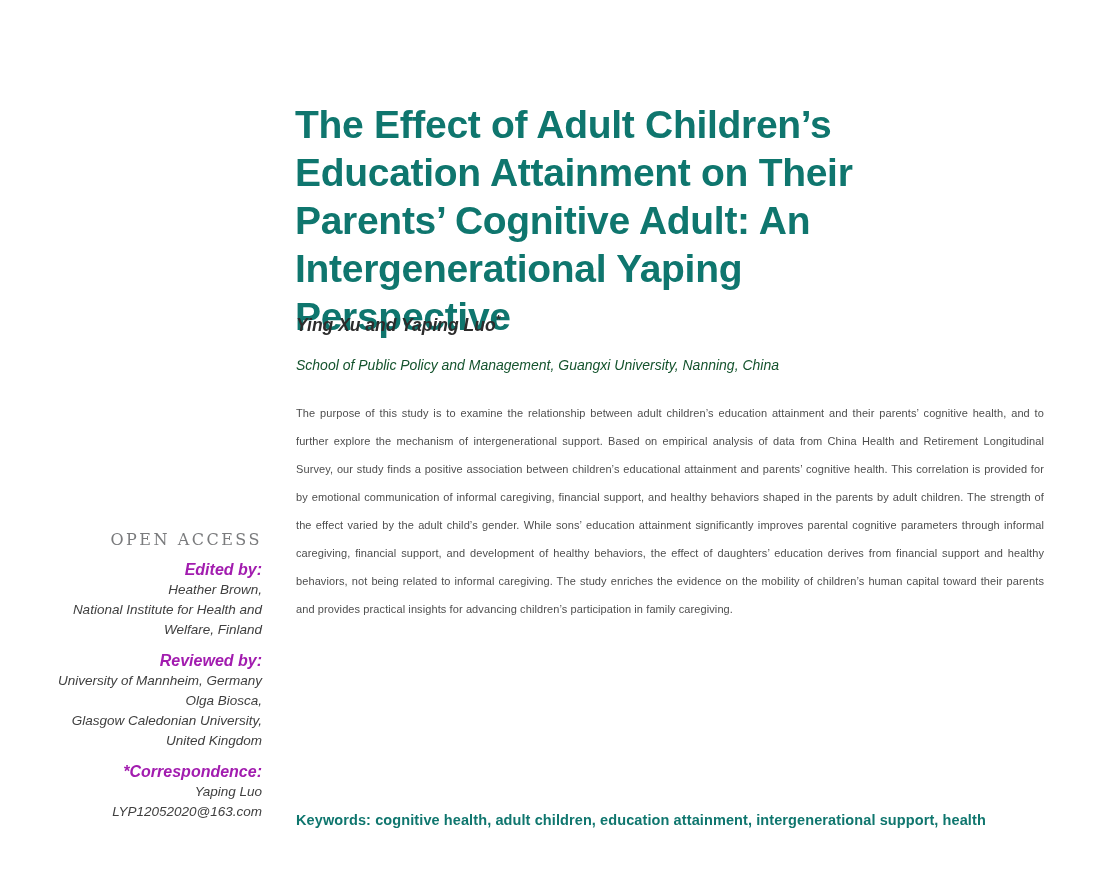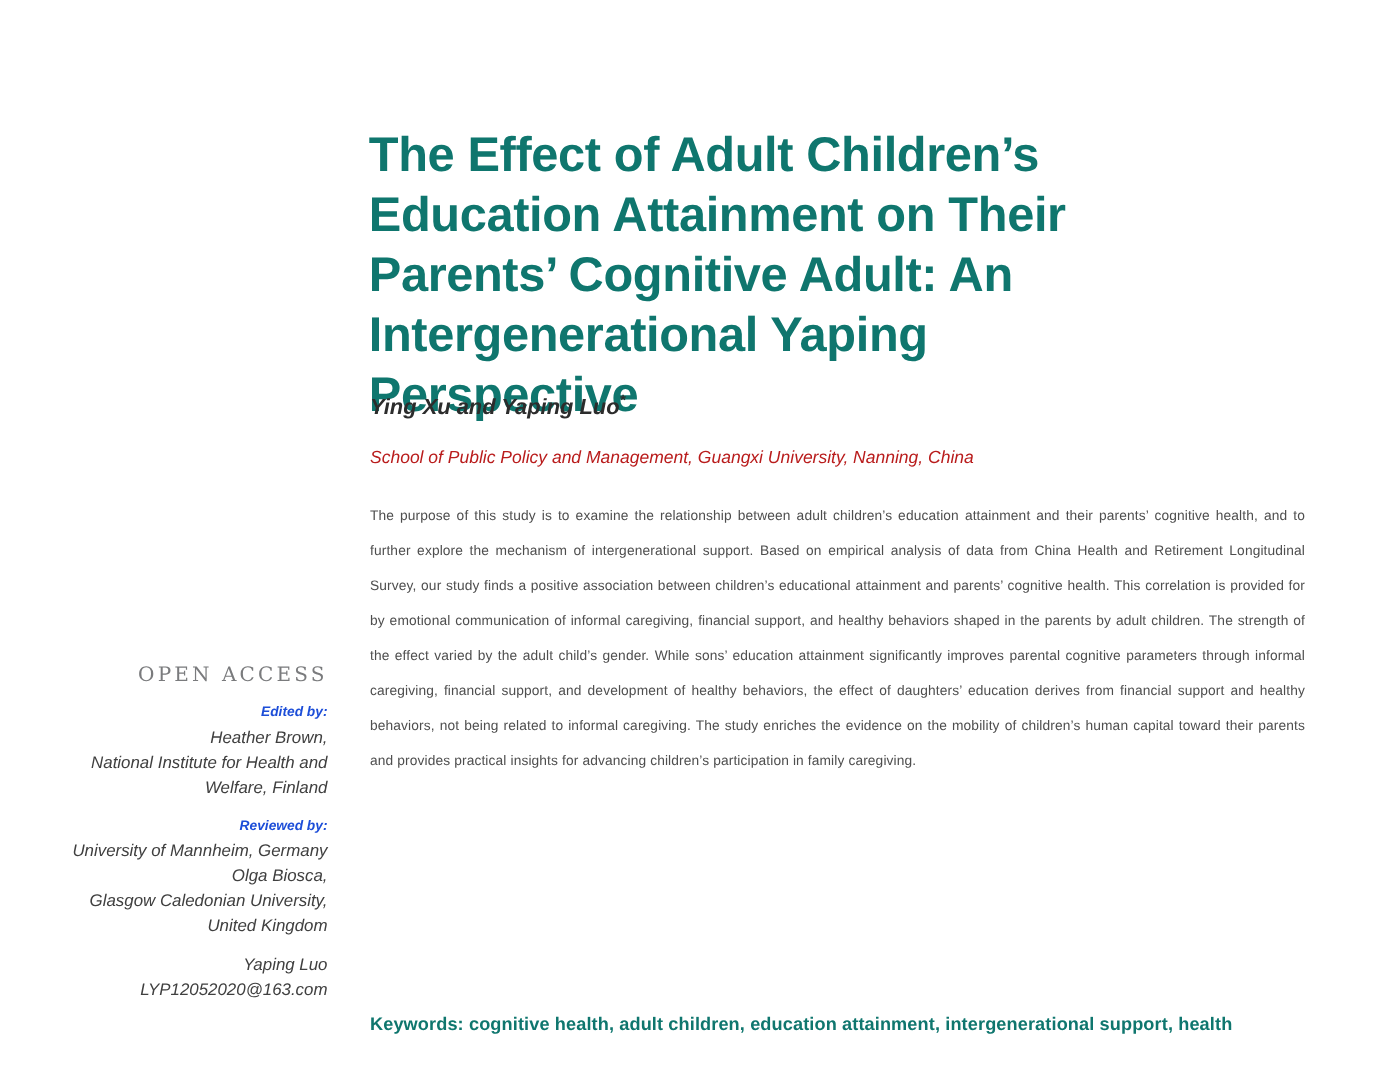--- a/index.html
+++ b/index.html
@@ -28,24 +28,24 @@
     font-family: "DejaVu Serif", serif;
     font-size: 16px;
     letter-spacing: 2.5px;
     color: #7a7b7d;
     margin-bottom: 4px;
   }
   .side-group {
     margin-top: 11px;
   }
   .side-label {
-    font-size: 11px;
+    font-size: 16px;
     font-weight: bold;
     font-style: italic;
-    color: #1d4ed8;
+    color: #a21caf;
     line-height: 20px;
   }
   .side-line {
     font-size: 13.5px;
     font-style: italic;
     color: #404040;
     line-height: 20px;
   }
 
   
@@ -74,21 +74,21 @@
     font-size: 12px;
     vertical-align: 7px;
     font-weight: bold;
   }
   .affiliation {
     position: absolute;
     left: 296px;
     top: 357px;
     font-size: 14px;
     font-style: italic;
-    color: #b91c1c;
+    color: #14532d;
   }
   .abstract {
     position: absolute;
     left: 296px;
     top: 399px;
     width: 748px;
     font-size: 11px;
     line-height: 28px;
     color: #4e4e4e;
     text-align: justify;
@@ -122,20 +122,21 @@
 
     <div class="side-group">
       <div class="side-label">Reviewed by:</div>
       <div class="side-line">University of Mannheim, Germany</div>
       <div class="side-line">Olga Biosca,</div>
       <div class="side-line">Glasgow Caledonian University,</div>
       <div class="side-line">United Kingdom</div>
     </div>
 
     <div class="side-group">
+      <div class="side-label">*Correspondence:</div>
       <div class="side-line">Yaping Luo</div>
       <div class="side-line">LYP12052020@163.com</div>
     </div>
   </div>
 
   <div class="title">
     <div>The Effect of Adult Children’s</div>
     <div>Education Attainment on Their</div>
     <div>Parents’ Cognitive Adult: An</div>
     <div>Intergenerational Yaping</div>

